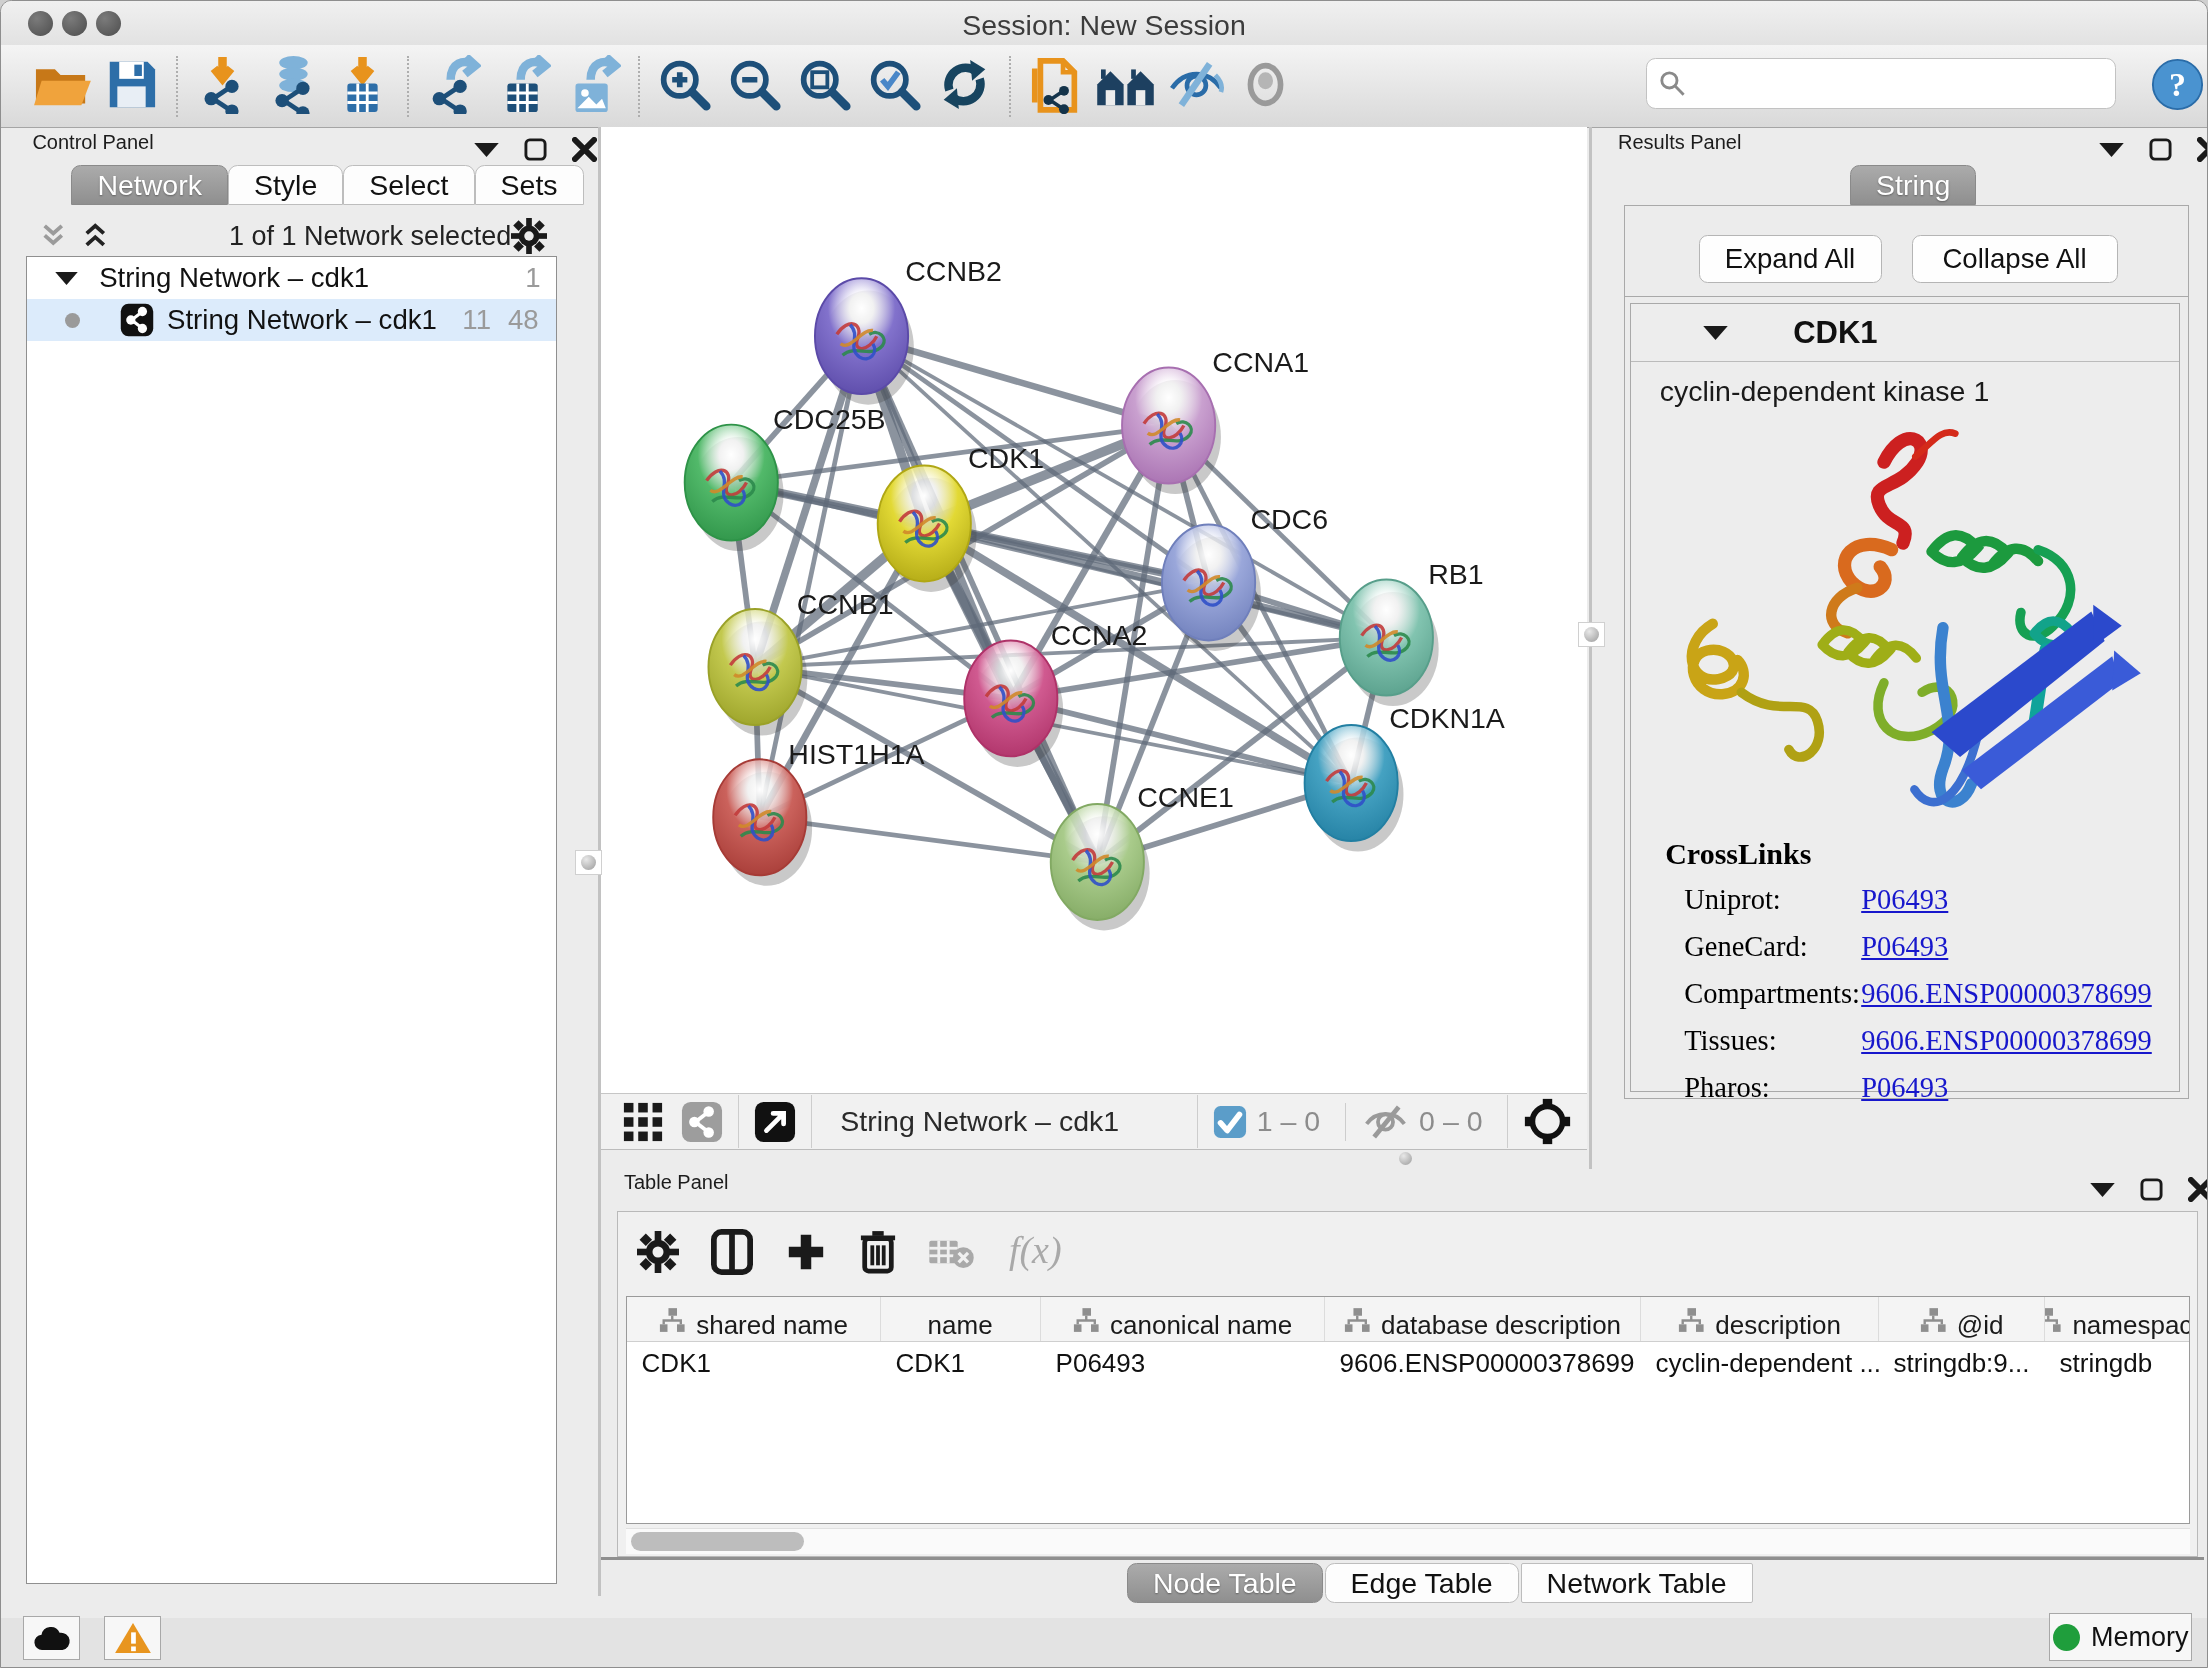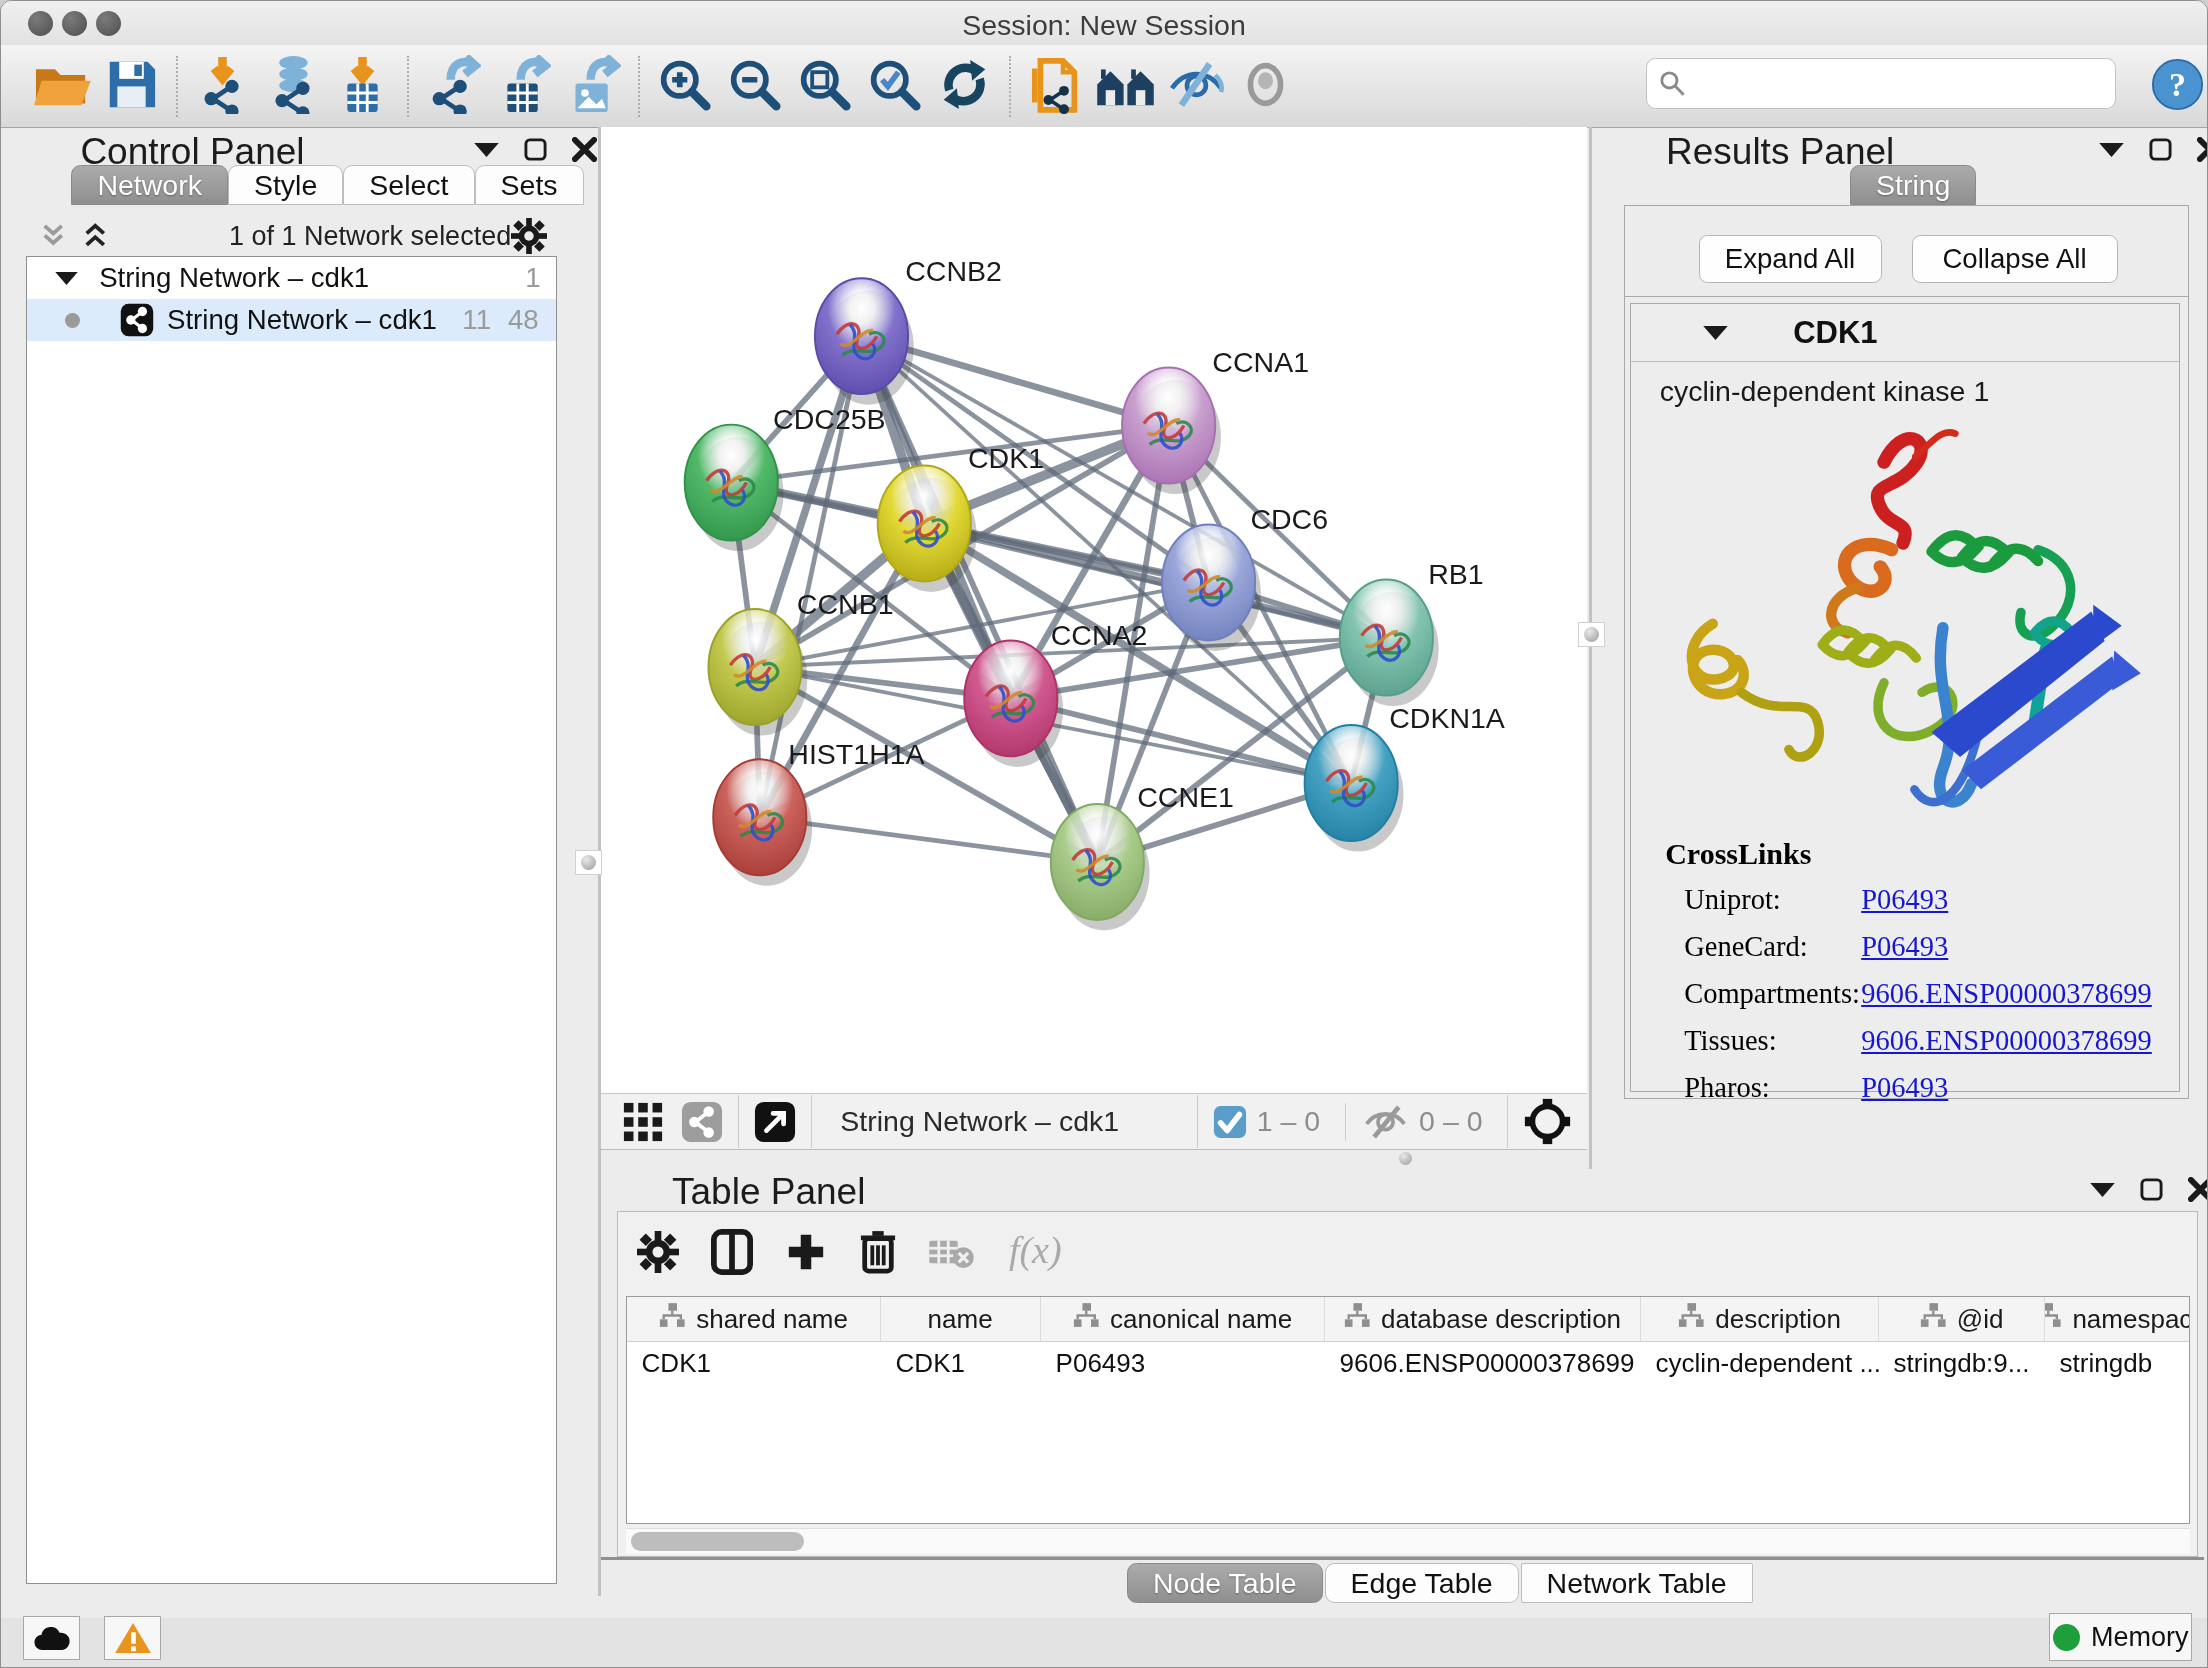--- a/index.html
+++ b/index.html
@@ -15,21 +15,21 @@
   #toolbar{position:absolute;left:0;top:44px;width:100%;height:82px;background:linear-gradient(#f4f4f4,#d9d9d9);
            border-bottom:1px solid #a5a5a5;display:flex;align-items:center;}
   .tb-btn{width:70px;height:63px;display:flex;align-items:center;justify-content:center;flex:0 0 auto;}
   .tb-sep{width:0;height:61px;border-left:2.9px dotted #aeaeae;margin:0 9.5px;flex:0 0 auto;}
   #search-wrap{position:absolute;left:1645px;top:13.3px;width:468px;height:49px;background:#fff;
                border:1.9px solid #c2c2c2;border-radius:9.5px;display:flex;align-items:center;}
   #search-wrap svg{margin-left:11.4px;}
   #search-input{border:none;outline:none;flex:1;font-size:26px;height:42px;background:transparent;}
   #help-btn{position:absolute;left:2150px;top:57px;}
   
-  .panel-title{font-size:37px;color:#1c1c1c;margin-left:48px;}
+  .panel-title{font-size:20px;color:#1c1c1c;}
   .panel-ctrls{position:absolute;display:flex;align-items:center;gap:25px;}
   .tab{height:40px;display:flex;align-items:center;justify-content:center;padding:3px 25px;
        font-size:28.5px;border:1px solid #bdbdbd;background:#fdfdfd;color:#111;border-radius:9.5px;box-sizing:border-box;}
   .tab.sel{background:linear-gradient(#ababab,#8f8f8f);color:#fff;border-color:#8a8a8a;
            text-shadow:0 1px 1.9px rgba(0,0,0,.35);}
   
   #control-panel{position:absolute;left:11.4px;top:126px;width:555px;height:1469px;}
   #cp-tabs{position:absolute;left:59px;top:38px;display:flex;}
   #cp-tabs .tab{border-radius:9.5px 9.5px 0 0;}
   #cp-selector{position:absolute;left:13.3px;top:89px;width:531px;height:40px;display:flex;align-items:center;}
@@ -68,21 +68,21 @@
   .xl-row .xl-lbl{width:177px;color:#000;}
   .xl-row a{color:#1717cc;text-decoration:underline;}
   
   #table-panel{position:absolute;left:600px;top:1168px;width:1603px;height:449px;}
   #tp-box{position:absolute;left:16px;top:42px;width:1581px;height:346px;background:#f0f0f0;
           border:1.9px solid #b9b9b9;box-sizing:border-box;}
   #tp-toolbar{position:absolute;left:19px;top:7.6px;height:68px;display:flex;align-items:center;gap:32px;}
   #tp-table{position:absolute;left:7.6px;top:84px;width:1564px;height:228px;background:#fff;
             border:1.9px solid #9a9a9a;box-sizing:border-box;overflow:hidden;}
   #tp-head{display:flex;height:44px;background:#f4f4f4;border-bottom:1.9px solid #cfcfcf;}
-  .th{display:flex;align-items:center;justify-content:center;gap:9.5px;font-size:26px;color:#1a1a1a;
+  .th{display:flex;align-items:flex-end;justify-content:center;gap:9.5px;font-size:26px;color:#1a1a1a;
       border-right:1.9px solid #dcdcdc;box-sizing:border-box;overflow:hidden;white-space:nowrap;flex:0 0 auto;}
   #tp-row{display:flex;height:42px;}
   .td{font-size:26px;color:#111;padding-left:15px;display:flex;align-items:center;box-sizing:border-box;
       overflow:hidden;white-space:nowrap;flex:0 0 auto;}
   #tp-hscroll{position:absolute;left:7.6px;top:316px;width:1564px;height:25px;background:#fafafa;border-top:1px solid #e0e0e0;}
   #tp-thumb{position:absolute;left:5.7px;top:2.9px;width:173px;height:19px;border-radius:9.5px;background:#bdbdbd;}
   #tp-tabs{position:absolute;left:526px;top:394px;display:flex;text-align:center;}
   #tp-topline{position:absolute;left:0px;top:388px;width:1603px;height:2.9px;background:#8f8f8f;}
   
   #statusbar{position:absolute;left:0;top:1617px;width:100%;height:51px;background:#e3e3e3;}

